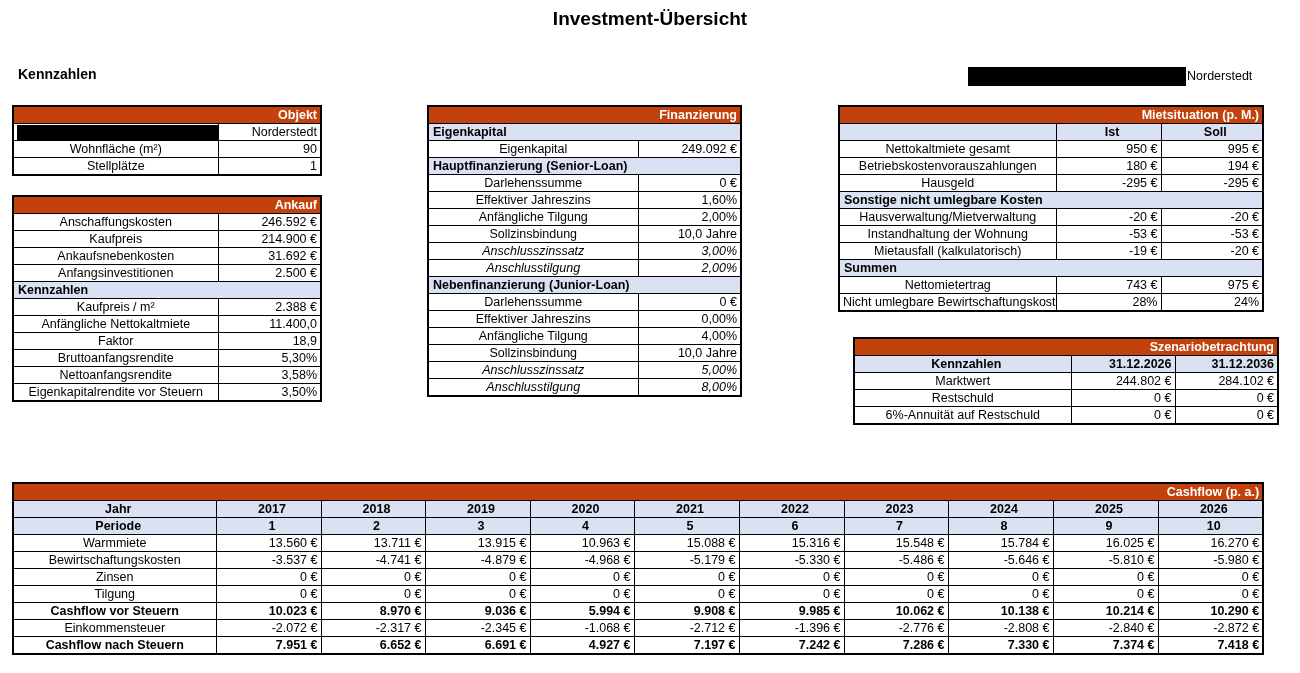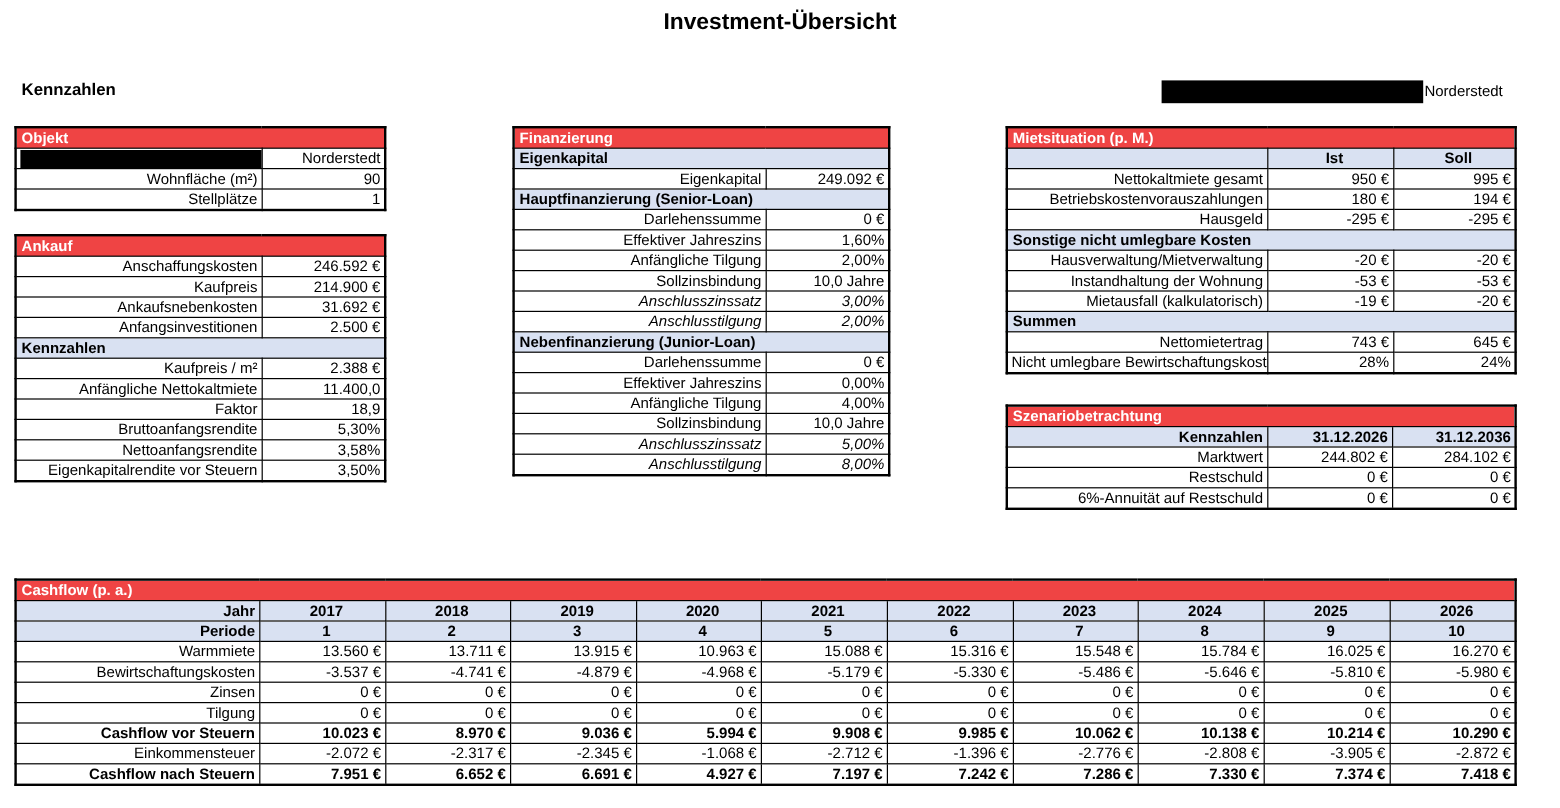--- a/index.html
+++ b/index.html
@@ -36,38 +36,38 @@
     border: 1px solid #000;
     height: 17px;
     padding: 0 3px;
     font-size: 12.5px;
     line-height: 16px;
     overflow: hidden;
     white-space: nowrap;
     vertical-align: middle;
   }
   tr.hdr td {
-    background: #ef4444;
+    background: #c2410c;
     color: #fff;
     font-weight: 700;
-    text-align: left;
+    text-align: right;
     padding-left: 4px;
   }
   tr.subh td {
     background: #D9E1F2;
     font-weight: 700;
     text-align: left;
     padding-left: 4px;
   }
   tr.headrow td {
     background: #D9E1F2;
     font-weight: 700;
     padding-left: 10px;
   }
-  td.lbl { text-align: right; }
+  td.lbl { text-align: center; }
   td.v { text-align: right; }
   td.c { text-align: center; }
   td.b, tr td.b { font-weight: 700; }
   td.i { font-style: italic; }
   td.ovr { overflow: visible; }
   .blk {
     width: 216px; height: 15px; background: #000;
     position: relative; z-index: 5;
   }
   
@@ -285,30 +285,30 @@
         <td class="lbl">Mietausfall (kalkulatorisch)</td>
         <td class="v">-19 €</td>
         <td class="v">-20 €</td>
       </tr>
       <tr class="subh">
         <td colspan="3">Summen</td>
       </tr>
       <tr>
         <td class="lbl">Nettomietertrag</td>
         <td class="v">743 €</td>
-        <td class="v">645 €</td>
+        <td class="v">975 €</td>
       </tr>
       <tr>
         <td class="lbl">Nicht umlegbare Bewirtschaftungskosten</td>
         <td class="v">28%</td>
         <td class="v">24%</td>
       </tr>
     </tbody>
   </table>
-<table class="tbl" id="tbl-szenario" style="width: 424px;">
+<table class="tbl" id="tbl-szenario" style="width: 424px; margin-left: 15px;">
     <colgroup>
       <col style="width: 217px;">
       <col style="width: 104px;">
       <col style="width: 103px;">
     </colgroup>
     <tbody>
       <tr class="hdr">
         <td colspan="3">Szenariobetrachtung</td>
       </tr>
       <tr class="headrow">
@@ -445,21 +445,21 @@
       <tr>
         <td class="lbl">Einkommensteuer</td>
         <td class="v">-2.072 €</td>
         <td class="v">-2.317 €</td>
         <td class="v">-2.345 €</td>
         <td class="v">-1.068 €</td>
         <td class="v">-2.712 €</td>
         <td class="v">-1.396 €</td>
         <td class="v">-2.776 €</td>
         <td class="v">-2.808 €</td>
-        <td class="v">-3.905 €</td>
+        <td class="v">-2.840 €</td>
         <td class="v">-2.872 €</td>
       </tr>
       <tr>
         <td class="lbl b">Cashflow nach Steuern</td>
         <td class="v b">7.951 €</td>
         <td class="v b">6.652 €</td>
         <td class="v b">6.691 €</td>
         <td class="v b">4.927 €</td>
         <td class="v b">7.197 €</td>
         <td class="v b">7.242 €</td>

